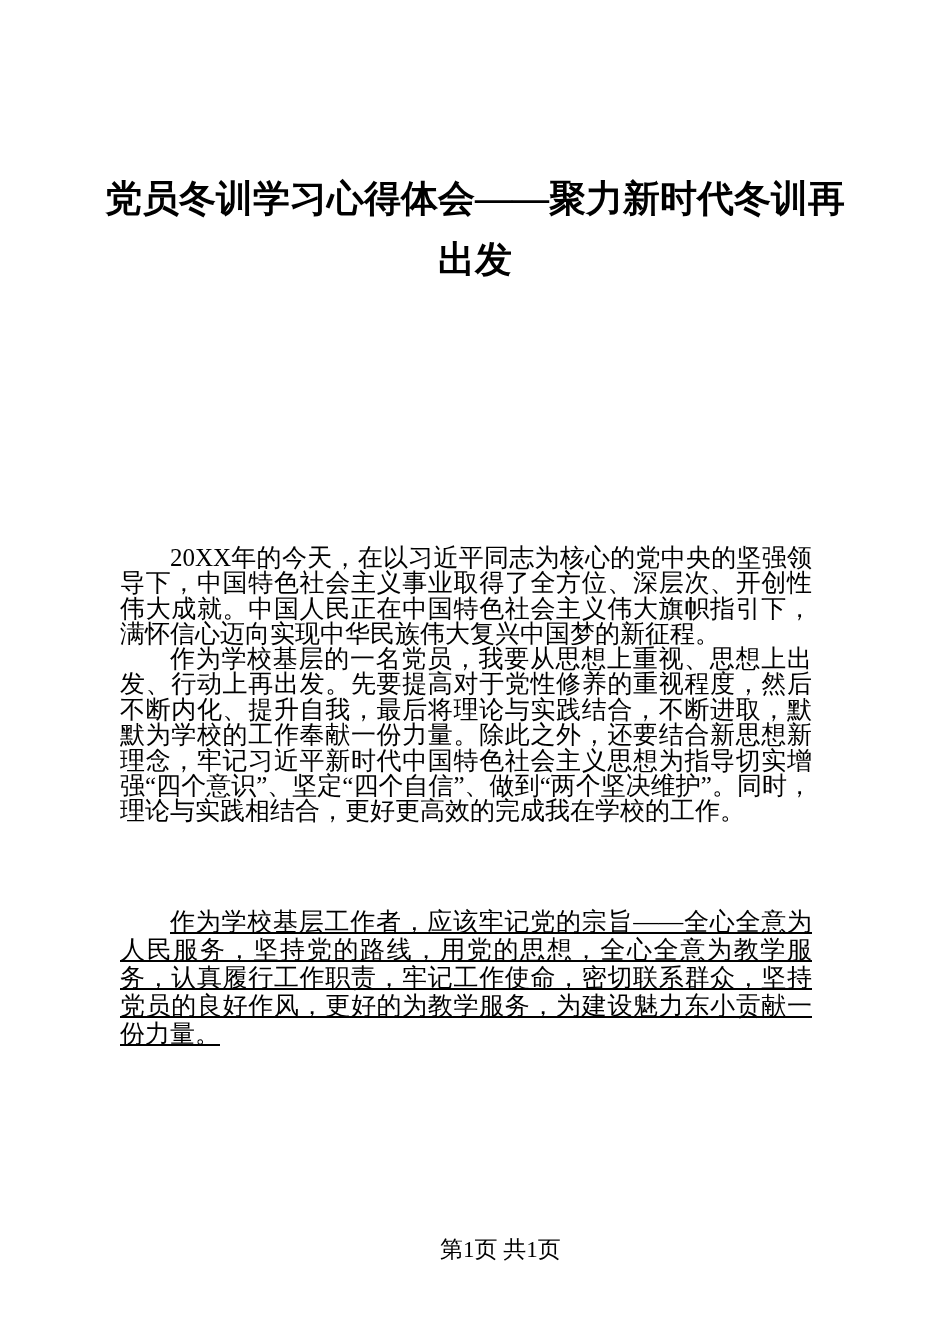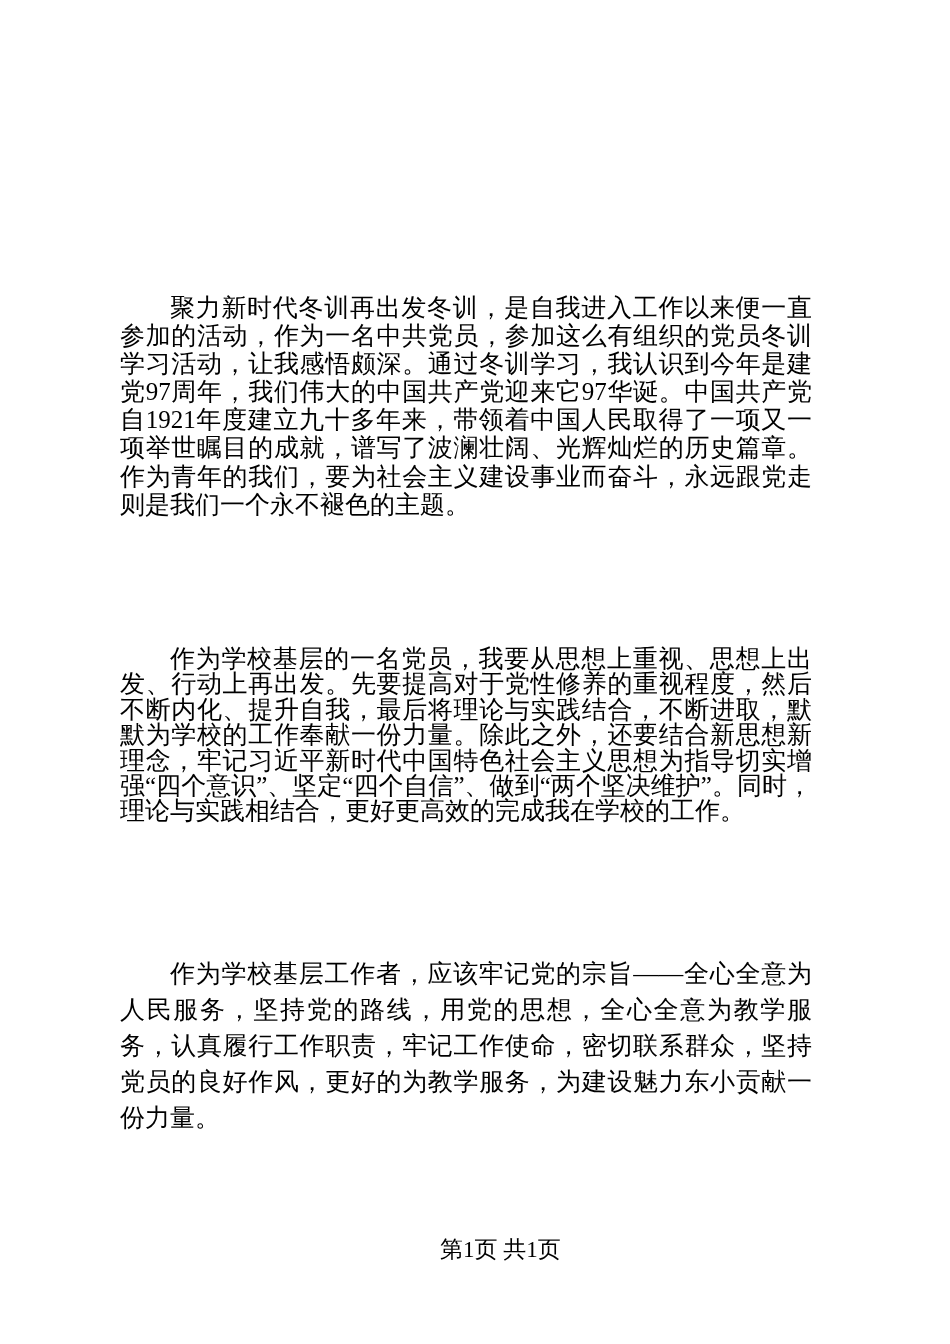--- a/index.html
+++ b/index.html
@@ -43,39 +43,40 @@
     text-align: justify;
     text-justify: inter-ideograph;
     text-indent: 2em;
     margin: 0;
     word-break: break-all;
     overflow-wrap: anywhere;
   }
   .p1 { top: 294px; line-height: 28.1px; }
   .p2 { top: 545px; line-height: 25.4px; }
   .p3 { top: 646px; line-height: 25.4px; font-family: Liberation Serif, serif; }
-  .p4 { top: 956px; line-height: 36px; }
+  .p4 { top: 908px; line-height: 28px; text-decoration: underline; }
   .p5 { top: 1035px; line-height: 25.4px; }
   .footer {
     position: absolute;
     left: 440px;
     top: 1238px;
     font-size: 23px;
     line-height: 24px;
     white-space: nowrap;
   }
 </style>
 </head>
 <body>
 
 <div class="page">
 
+  <h1 class="doc-title">党员冬训学习心得体会——聚力新时代冬训再出发</h1>
 
-  <p class="para p1">聚力新时代冬训再出发冬训，是自我进入工作以来便一直参加的活动，作为一名中共党员，参加这么有组织的党员冬训学习活动，让我感悟颇深。通过冬训学习，我认识到今年是建党97周年，我们伟大的中国共产党迎来它97华诞。中国共产党自1921年度建立九十多年来，带领着中国人民取得了一项又一项举世瞩目的成就，谱写了波澜壮阔、光辉灿烂的历史篇章。作为青年的我们，要为社会主义建设事业而奋斗，永远跟党走则是我们一个永不褪色的主题。</p>
 
+  <p class="para p2">20XX年的今天，在以习近平同志为核心的党中央的坚强领导下，中国特色社会主义事业取得了全方位、深层次、开创性伟大成就。中国人民正在中国特色社会主义伟大旗帜指引下，满怀信心迈向实现中华民族伟大复兴中国梦的新征程。</p>
 
   <p class="para p3">作为学校基层的一名党员，我要从思想上重视、思想上出发、行动上再出发。先要提高对于党性修养的重视程度，然后不断内化、提升自我，最后将理论与实践结合，不断进取，默默为学校的工作奉献一份力量。除此之外，还要结合新思想新理念，牢记习近平新时代中国特色社会主义思想为指导切实增强“四个意识”、坚定“四个自信”、做到“两个坚决维护”。同时，理论与实践相结合，更好更高效的完成我在学校的工作。</p>
 
   <p class="para p4">作为学校基层工作者，应该牢记党的宗旨——全心全意为人民服务，坚持党的路线，用党的思想，全心全意为教学服务，认真履行工作职责，牢记工作使命，密切联系群众，坚持党员的良好作风，更好的为教学服务，为建设魅力东小贡献一份力量。</p>
 
 
   <div class="footer">
     <span>第1页 共1页</span>
   </div>
 

